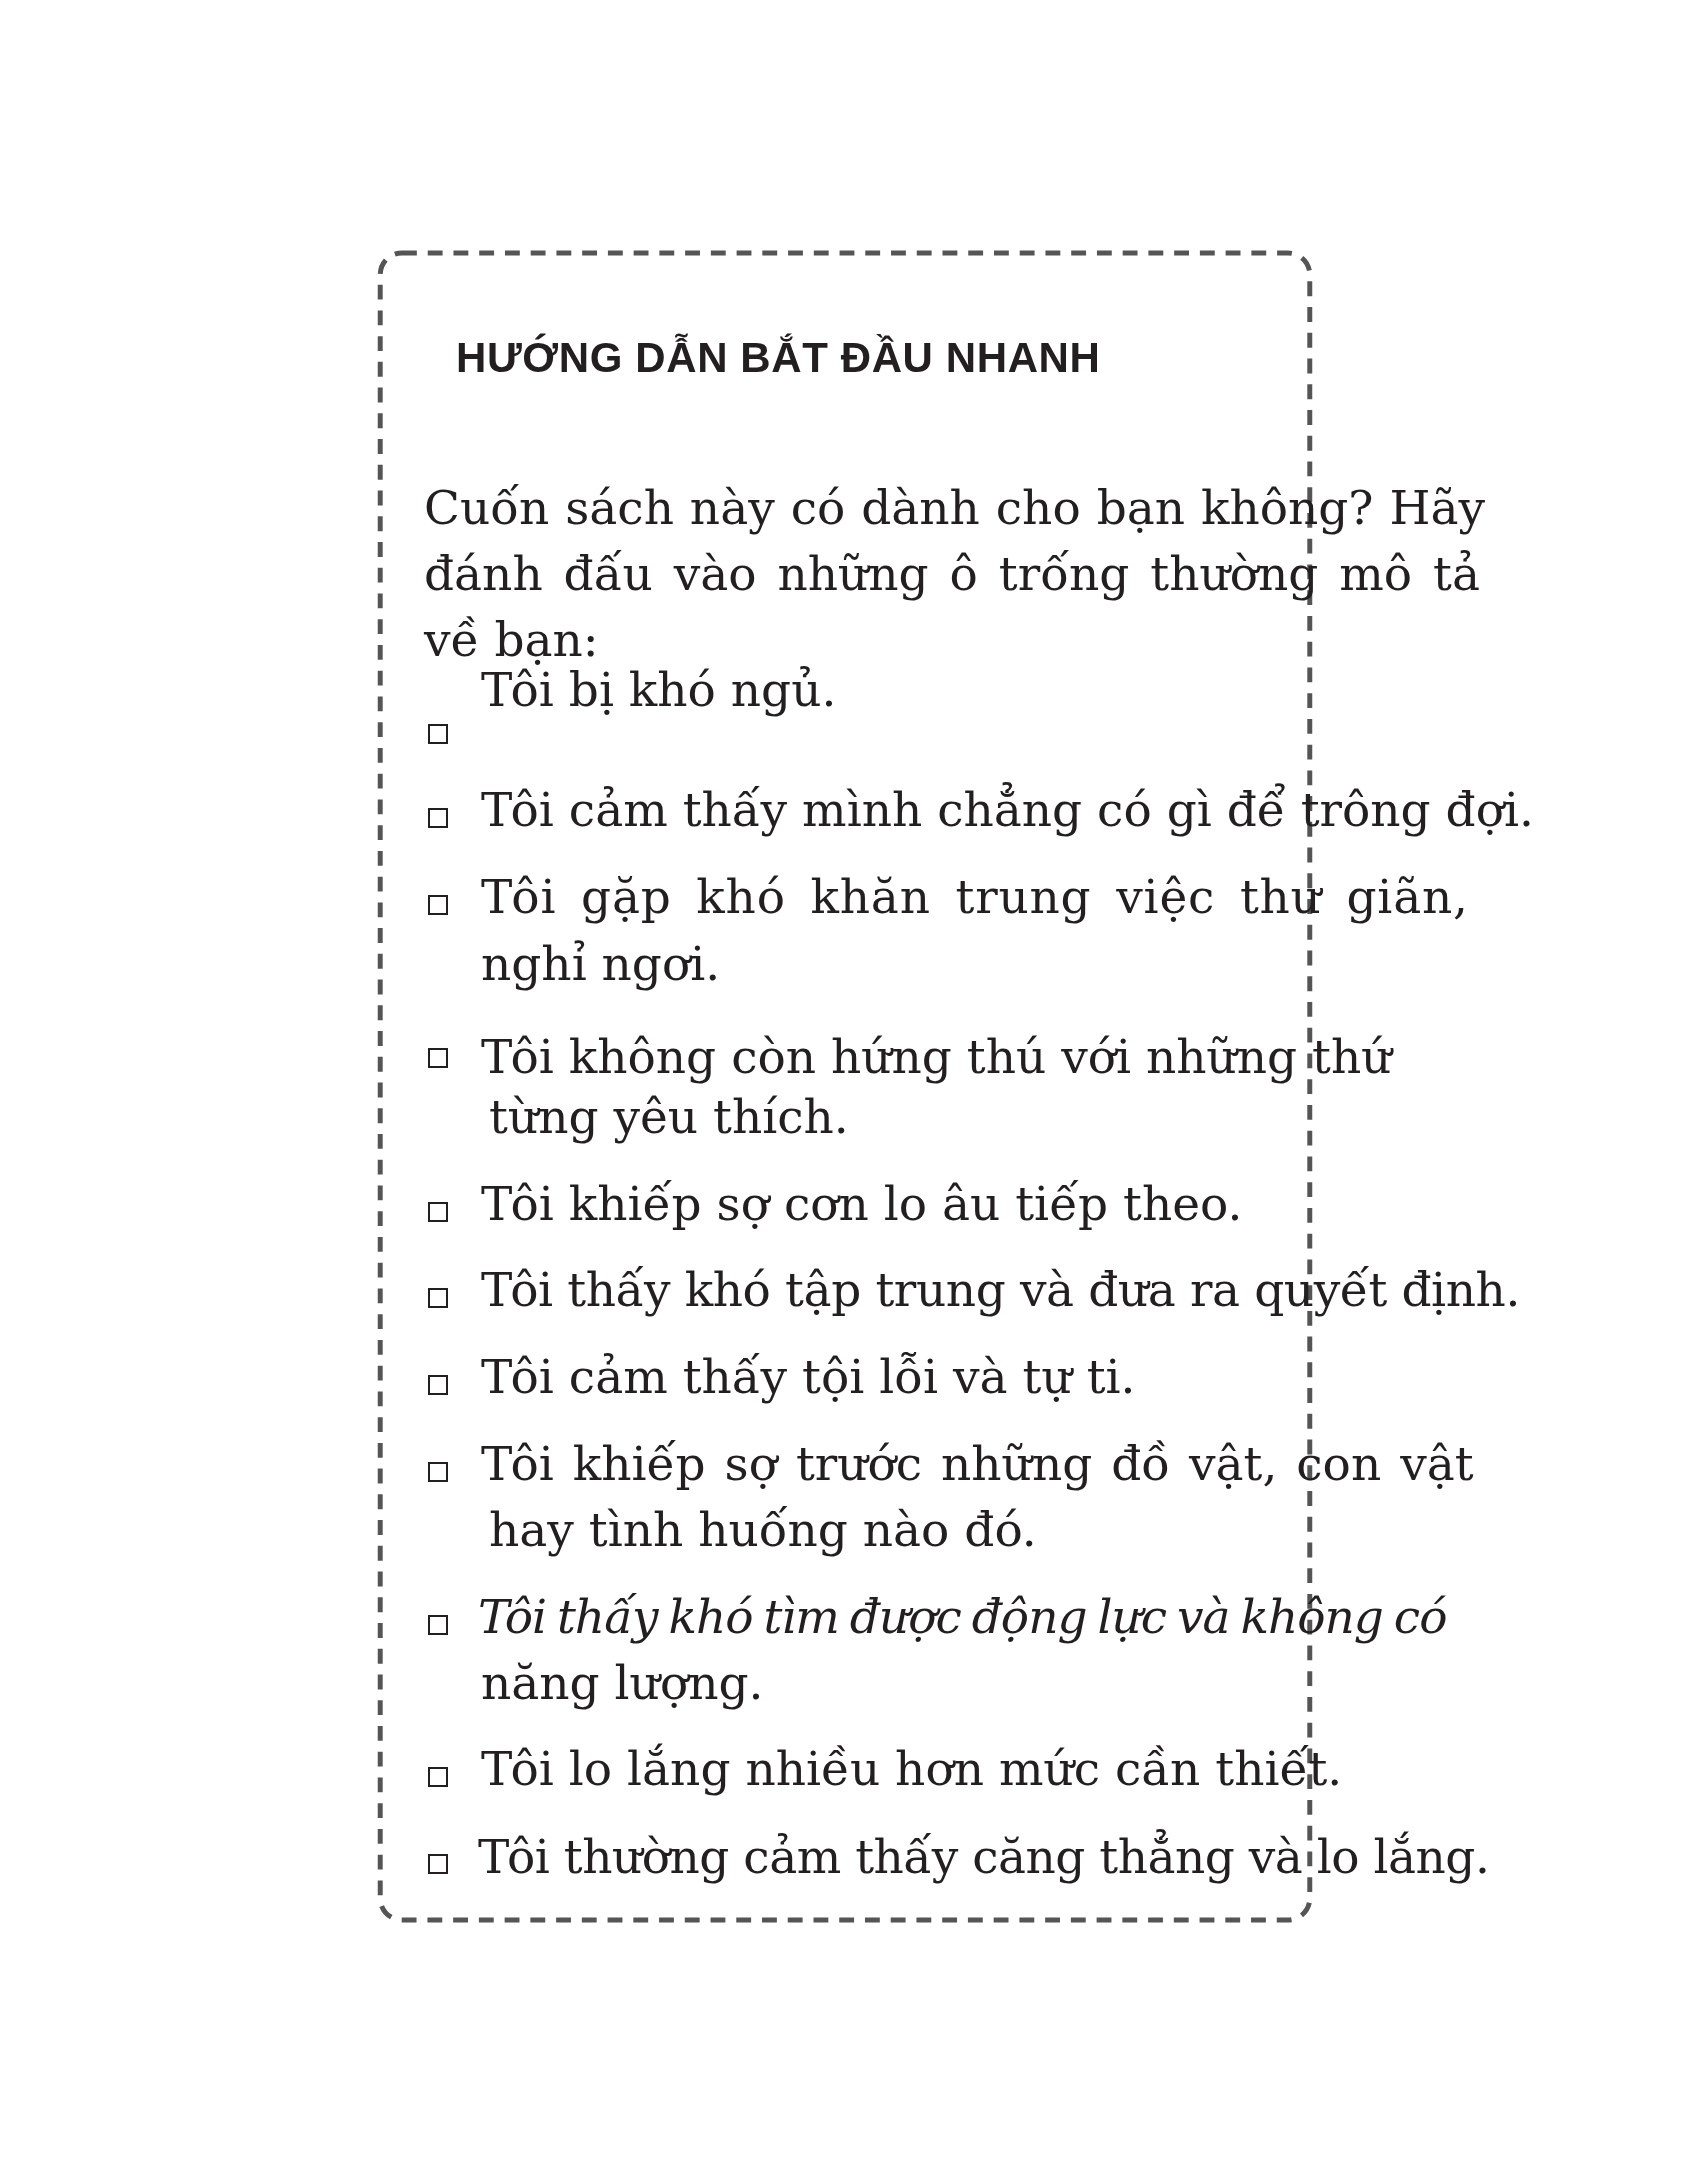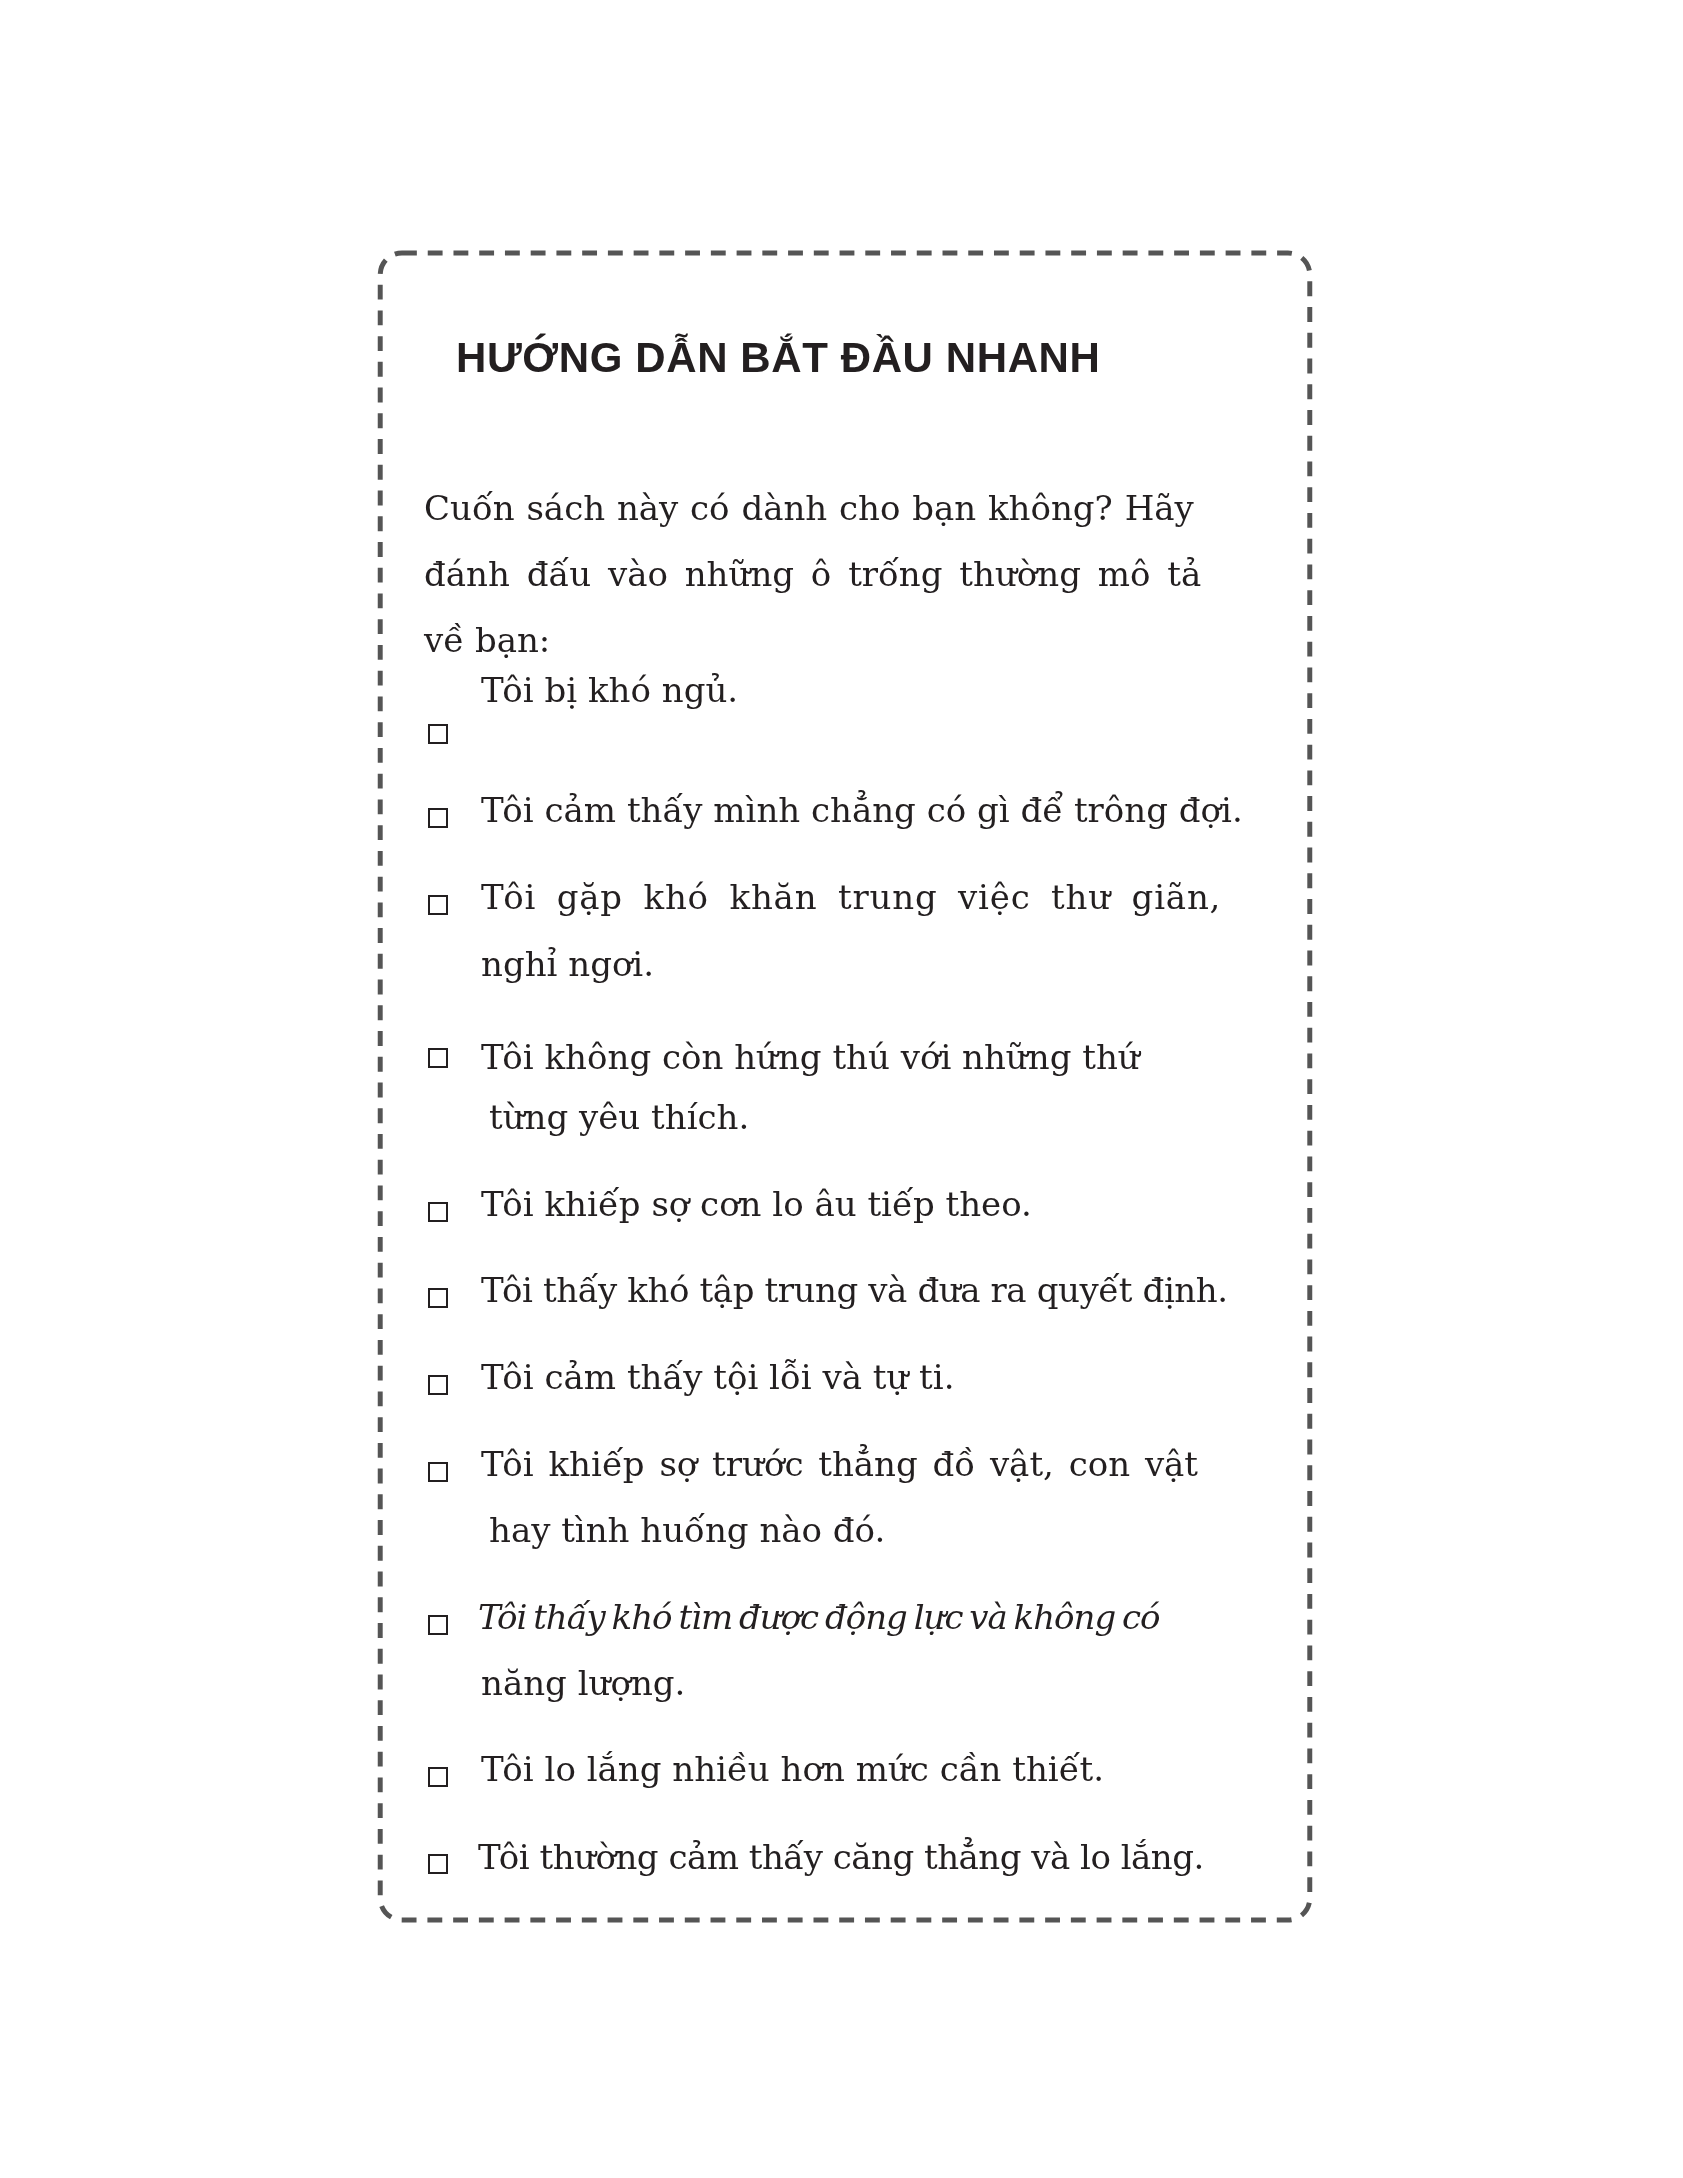--- a/index.html
+++ b/index.html
@@ -41,21 +41,21 @@
     font-weight: bold;
     font-size: 42px;
     line-height: 50px;
     letter-spacing: 0.6px;
     white-space: nowrap;
     color: #231f20;
   }
   .line {
     position: absolute;
     font-family: "DejaVu Serif", "Liberation Serif", serif;
-    font-size: 34px;
+    font-size: 47px;
     line-height: 50px;
     white-space: nowrap;
     color: #231f20;
   }
   .intro { left: 424px; }
   .intro.l1 { top: 483px; word-spacing: 1px; }
   .intro.l2 { top: 549px; word-spacing: 6px; }
   .intro.l3 { top: 615px; }
   .chk {
     position: absolute;
@@ -123,21 +123,21 @@
       <div class="line item-text" style="top:1265px; letter-spacing:-0.4px;">Tôi thấy khó tập trung và đưa ra quyết định.</div>
     </div>
 
     <div>
       <div class="chk" style="top:1375px;"></div>
       <div class="line item-text" style="top:1352px;">Tôi cảm thấy tội lỗi và tự ti.</div>
     </div>
 
     <div>
       <div class="chk" style="top:1462px;"></div>
-      <div class="line item-text" style="top:1439px; word-spacing:4px;">Tôi khiếp sợ trước thẳng đồ vật, con vật</div>
+      <div class="line item-text" style="top:1439px; word-spacing:4px;">Tôi khiếp sợ trước những đồ vật, con vật</div>
       <div class="line item-cont indent" style="top:1505px;">hay tình huống nào đó.</div>
     </div>
 
     <div>
       <div class="chk" style="top:1615px;"></div>
       <div class="line item-text" style="top:1592px; left:478px; letter-spacing:-1px; word-spacing:-3px;font-style:italic;">Tôi thấy khó tìm được động lực và không có</div>
       <div class="line item-cont" style="top:1658px;">năng lượng.</div>
     </div>
 
     <div>

